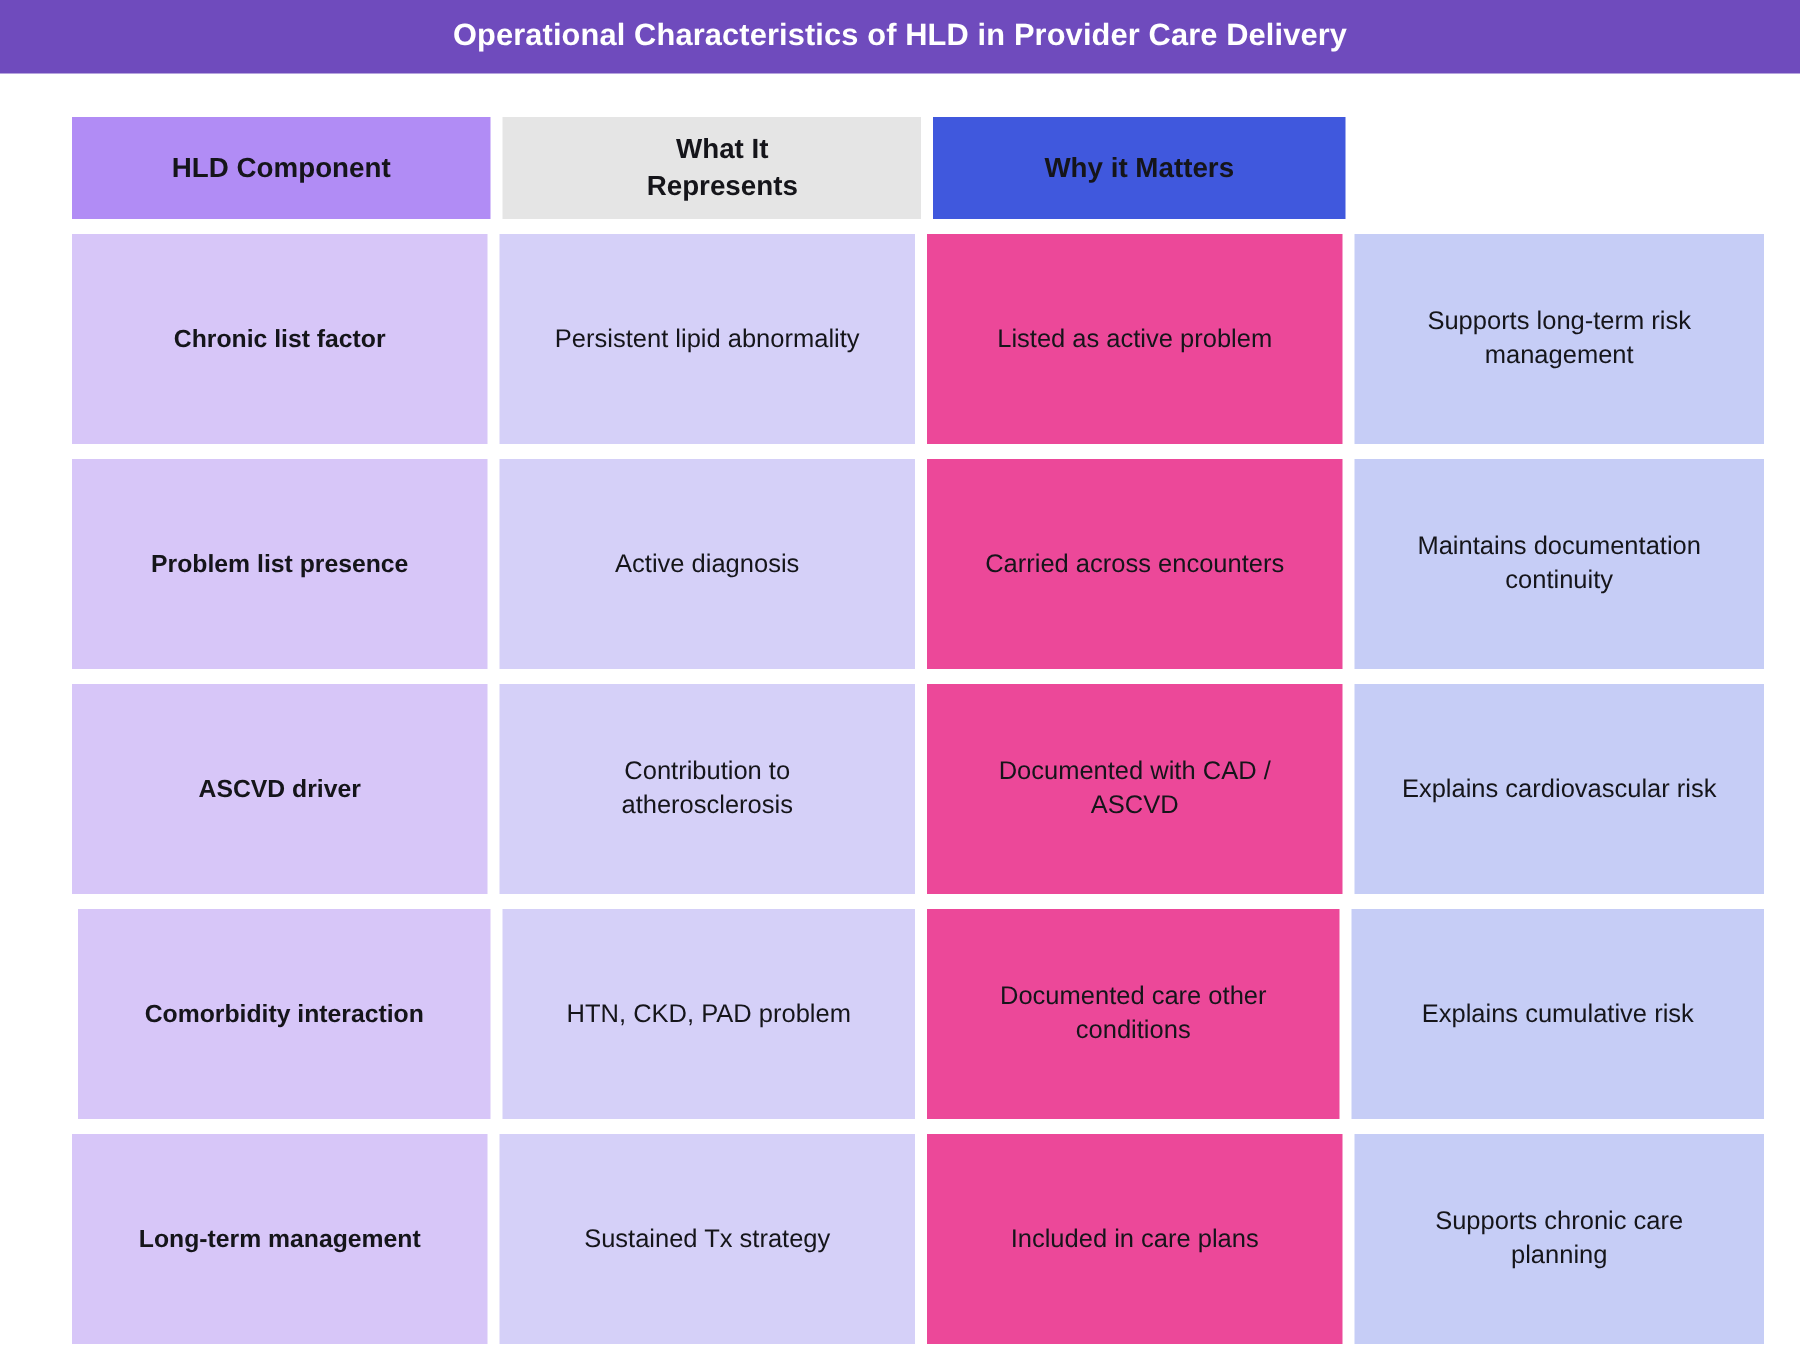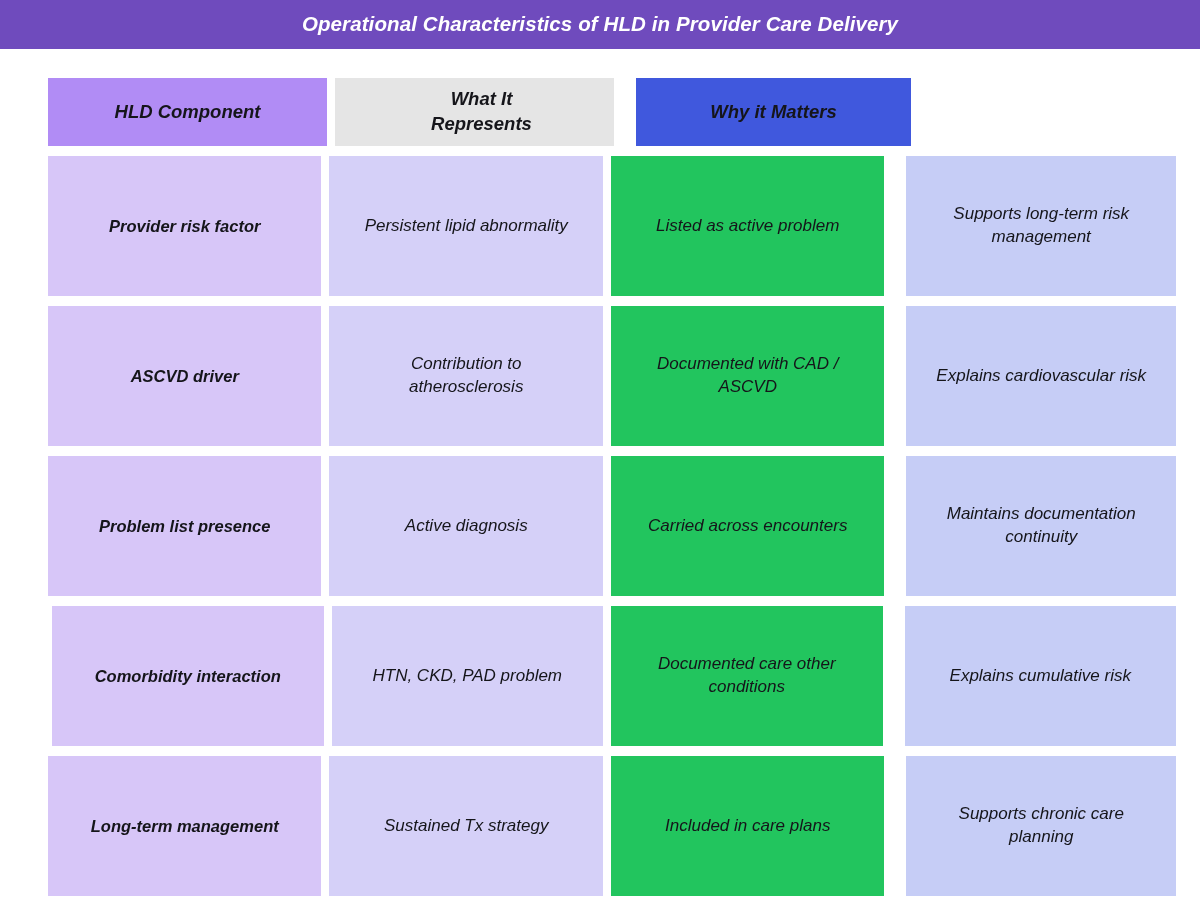--- a/index.html
+++ b/index.html
@@ -12,21 +12,20 @@
     height: 909px;
     overflow: hidden;
     font-family: "Liberation Sans", "DejaVu Sans", sans-serif;
   }
 
   #page {
     position: relative;
     width: 1200px;
     height: 909px;
     background: #ffffff;
-    font-style: italic;
   }
 
   
   .title-bar {
     position: absolute;
     left: 0;
     top: 0;
     width: 1200px;
     height: 49px;
     background: #6f4bbd;
@@ -67,21 +66,21 @@
     padding: 8px 14px;
     line-height: 1.34;
     color: #15151a;
     overflow: hidden;
   }
 
   
   .col-0 { width: 279px; }
   .col-1 { width: 279px; margin-left: 8px; }
   .col-2 { width: 279px; margin-left: 8px; }
-  .col-3 { width: 275px; margin-left: 22px; }
+  .col-3 { width: 275px; margin-left: 8px; }
 
   
   .header-row .cell {
     height: 68px;
     font-weight: bold;
     font-size: 18.5px;
     white-space: pre-line;
   }
   .header-row .col-0 { background: #b18cf5; }
   .header-row .col-1 { background: #e5e5e5; padding-left: 28px; }
@@ -92,21 +91,21 @@
   .body-row .cell {
     height: 140px;
     font-size: 17px;
   }
   .body-row .col-0 {
     background: #d7c6f8;
     font-weight: bold;
     font-size: 16.5px;
   }
   .body-row .col-1 { background: #d5d0f8; }
-  .body-row .col-2 { background: #22c55e; }
+  .body-row .col-2 { background: #ec4899; }
   .body-row .col-3 { background: #c6cdf6; }
 
   
   .row-inset { padding-left: 4px; padding-right: 0; }
   .row-inset .col-3 { width: 279px; }
 
   
   .row-last .cell { height: 140px; }
 
   .cell-text {
@@ -133,67 +132,67 @@
         <span class="cell-text">What It
 Represents</span>
       </div>
       <div class="cell col-3">
         <span class="cell-text">Why it Matters</span>
       </div>
     </div>
 
     <div class="row body-row">
       <div class="cell col-0">
-        <span class="cell-text">Provider risk factor</span>
+        <span class="cell-text">Chronic list factor</span>
       </div>
       <div class="cell col-1">
         <span class="cell-text">Persistent lipid abnormality</span>
       </div>
       <div class="cell col-2">
         <span class="cell-text">Listed as active problem</span>
       </div>
       <div class="cell col-3">
         <span class="cell-text">Supports long-term risk
 management</span>
       </div>
     </div>
 
     <div class="row body-row">
       <div class="cell col-0">
+        <span class="cell-text">Problem list presence</span>
+      </div>
+      <div class="cell col-1">
+        <span class="cell-text">Active diagnosis</span>
+      </div>
+      <div class="cell col-2">
+        <span class="cell-text">Carried across encounters</span>
+      </div>
+      <div class="cell col-3">
+        <span class="cell-text">Maintains documentation
+continuity</span>
+      </div>
+    </div>
+
+    <div class="row body-row">
+      <div class="cell col-0">
         <span class="cell-text">ASCVD driver</span>
       </div>
       <div class="cell col-1">
         <span class="cell-text">Contribution to
 atherosclerosis</span>
       </div>
       <div class="cell col-2">
         <span class="cell-text">Documented with CAD /
 ASCVD</span>
       </div>
       <div class="cell col-3">
         <span class="cell-text">Explains cardiovascular risk</span>
       </div>
     </div>
 
-    <div class="row body-row">
-      <div class="cell col-0">
-        <span class="cell-text">Problem list presence</span>
-      </div>
-      <div class="cell col-1">
-        <span class="cell-text">Active diagnosis</span>
-      </div>
-      <div class="cell col-2">
-        <span class="cell-text">Carried across encounters</span>
-      </div>
-      <div class="cell col-3">
-        <span class="cell-text">Maintains documentation
-continuity</span>
-      </div>
-    </div>
-
     <div class="row body-row row-inset">
       <div class="cell col-0">
         <span class="cell-text">Comorbidity interaction</span>
       </div>
       <div class="cell col-1">
         <span class="cell-text">HTN, CKD, PAD problem</span>
       </div>
       <div class="cell col-2">
         <span class="cell-text">Documented care other
 conditions</span>

